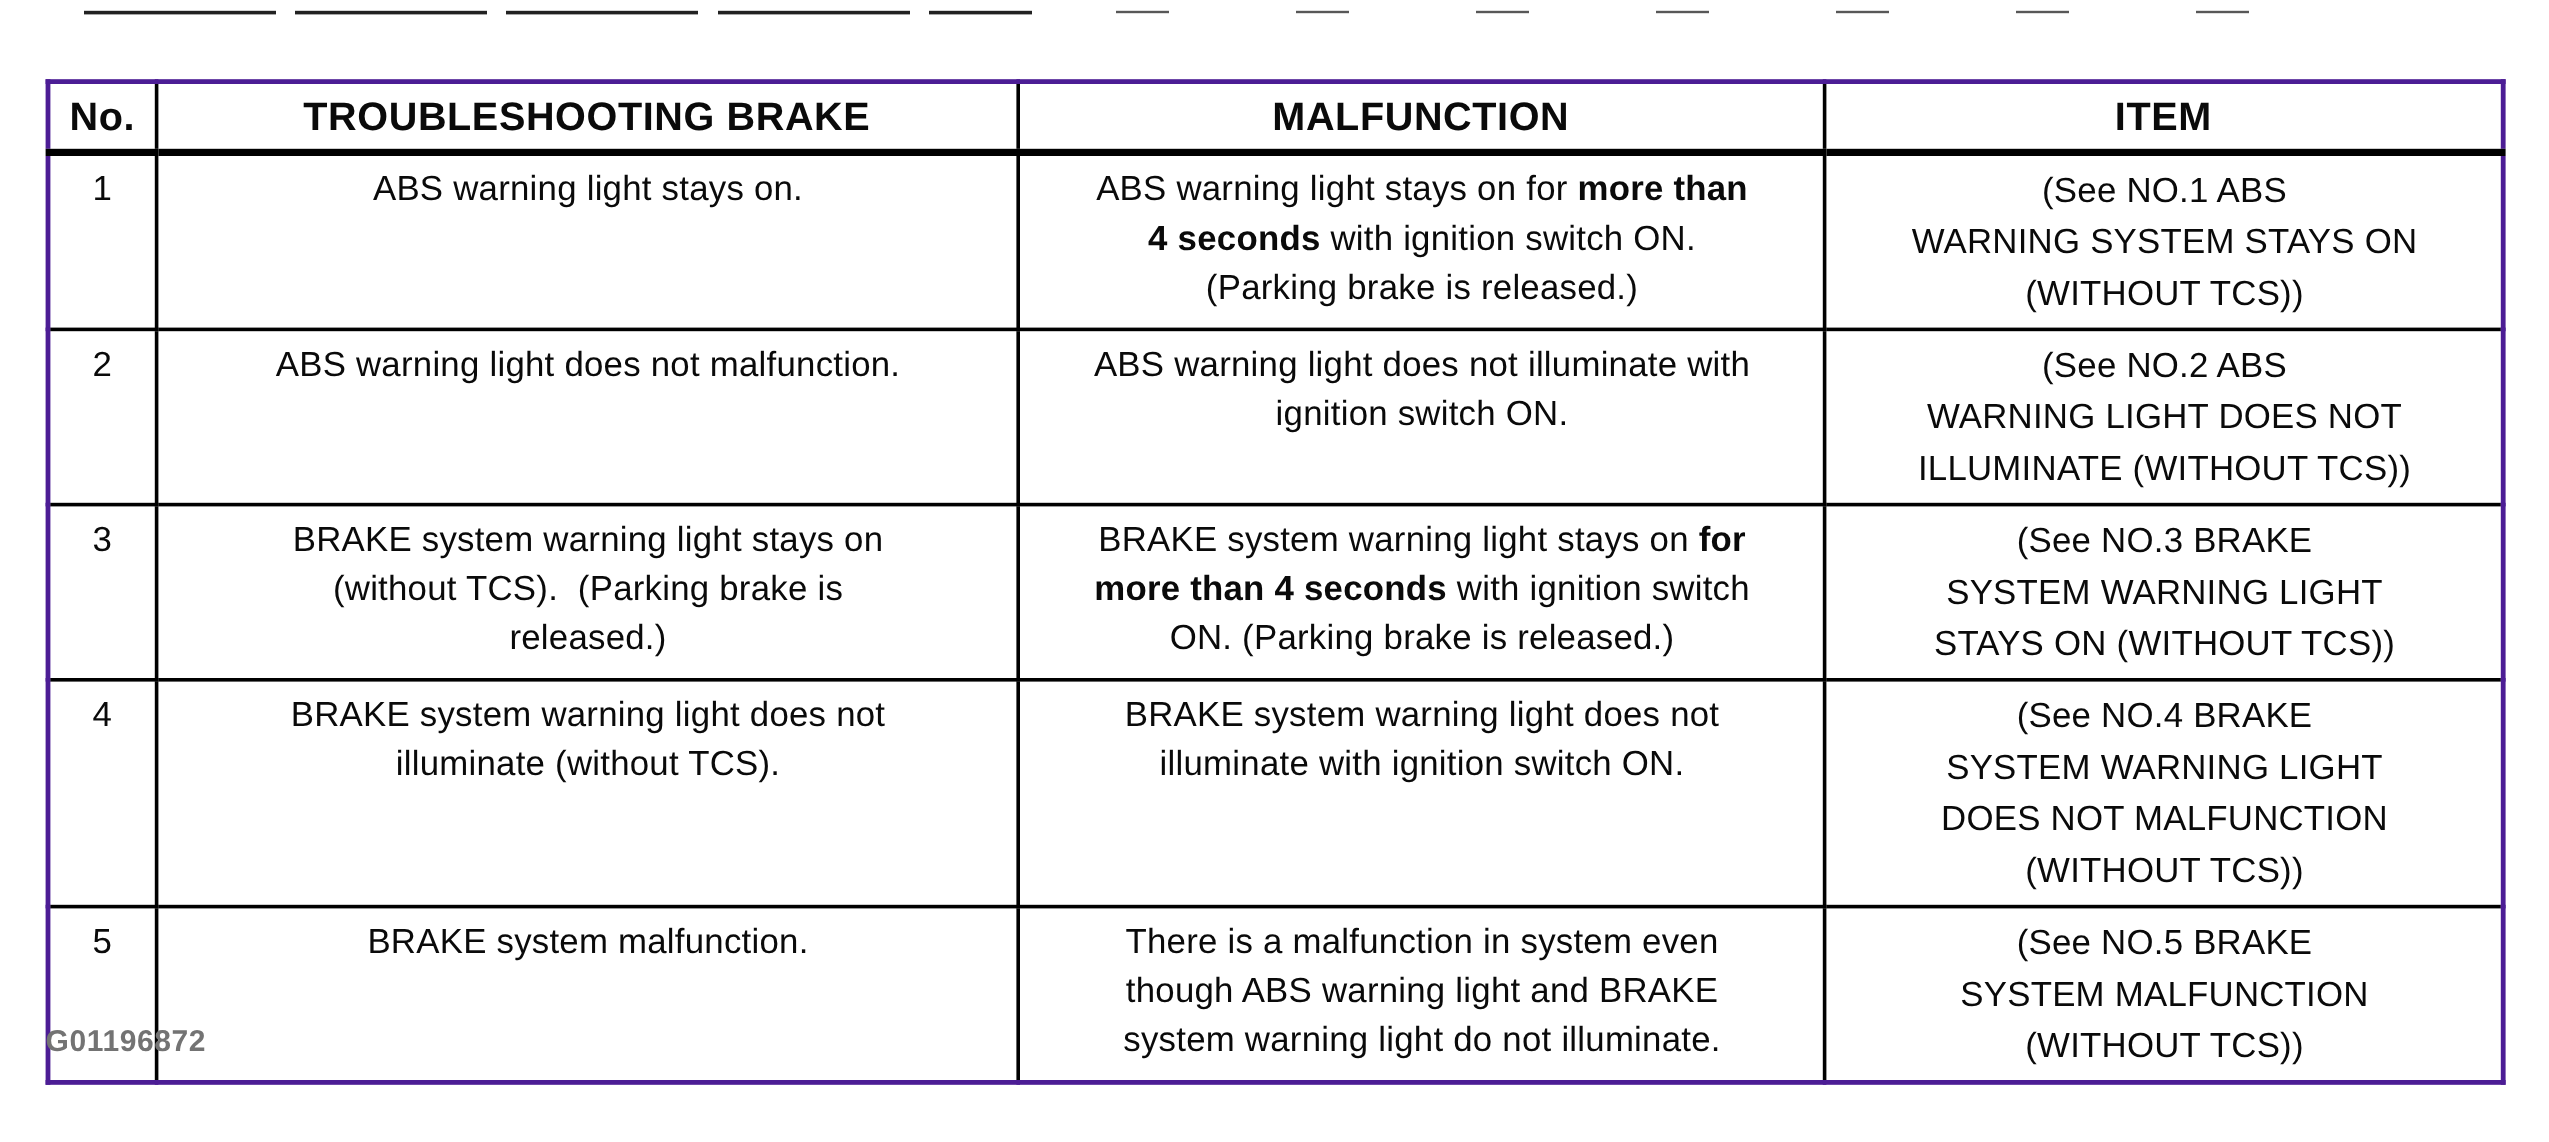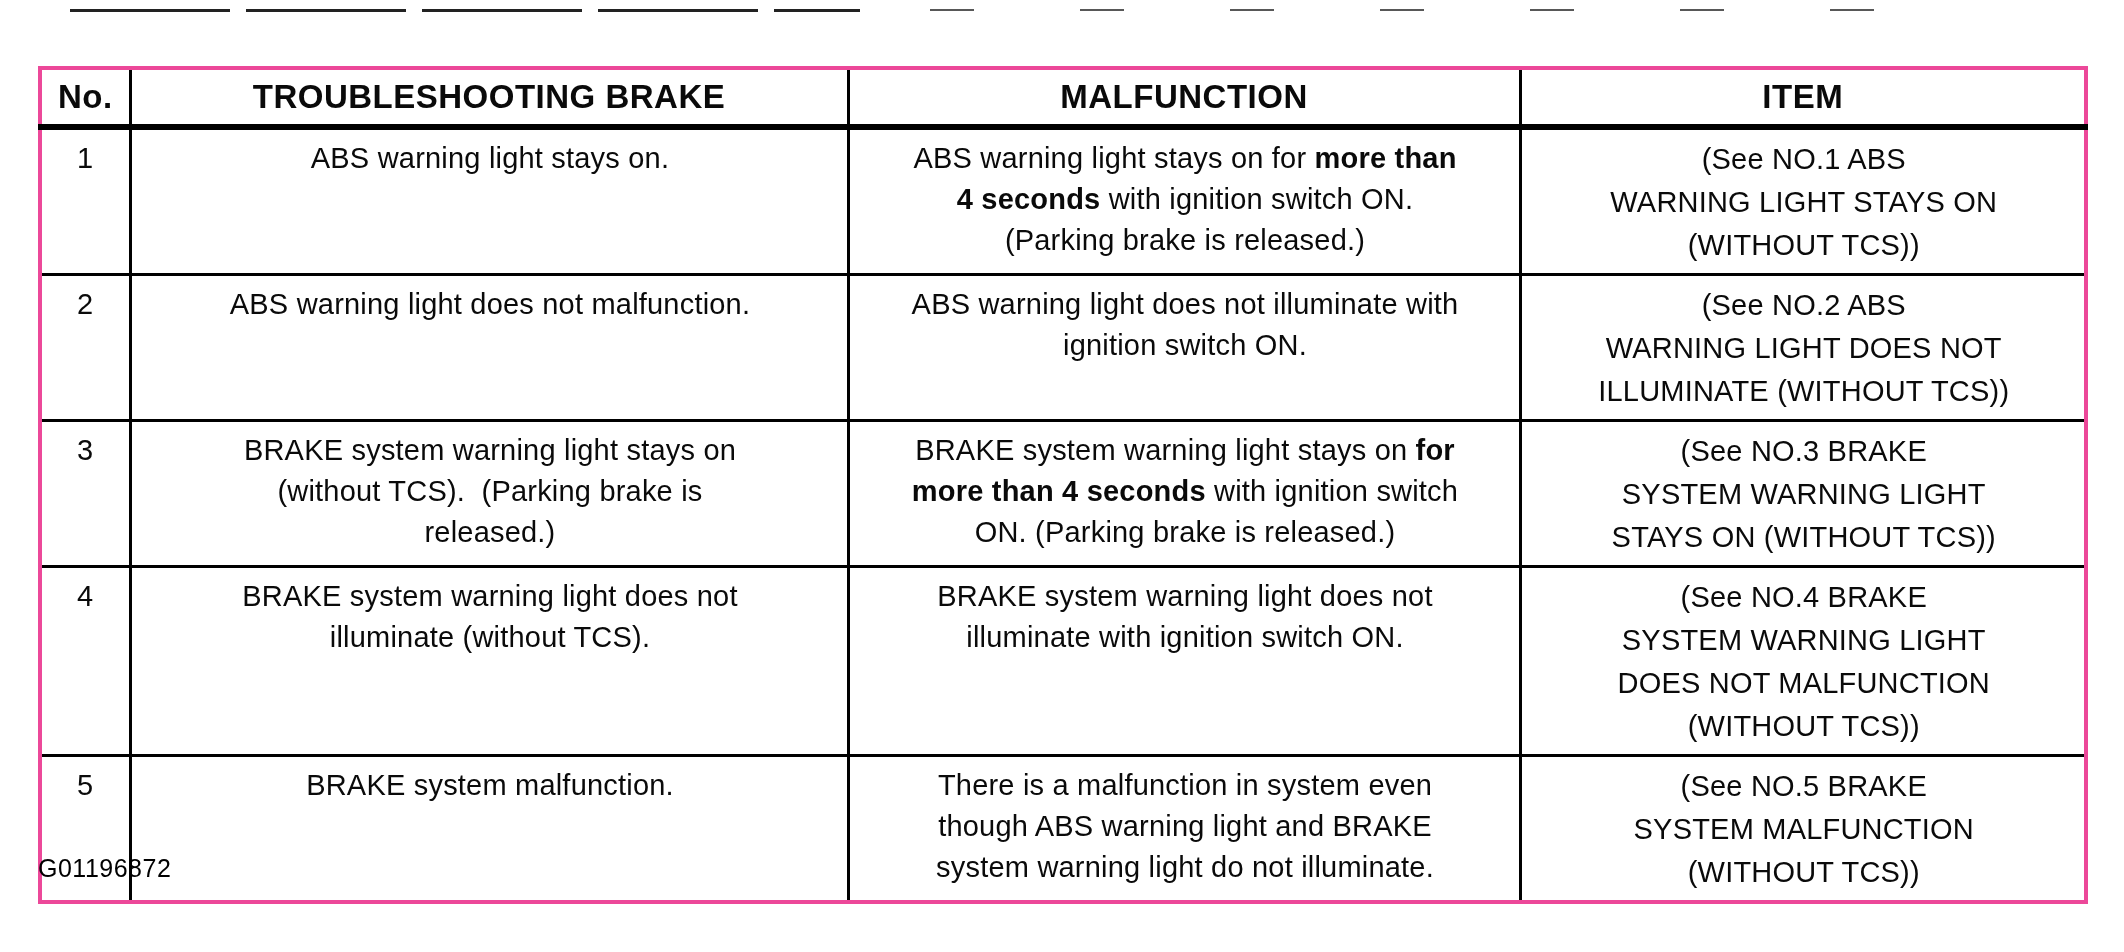--- a/index.html
+++ b/index.html
@@ -19,21 +19,21 @@
     position:absolute;left:38px;top:66px;width:2046px;
     border-collapse:collapse;table-layout:fixed;
     background:#fff;
   }
   col.c-no{width:90px;}
   col.c-item{width:718px;}
   col.c-desc{width:672px;}
   col.c-page{width:566px;}
 
   .ts th,.ts td{border:3px solid #000;}
-  .ts{border:4px solid #ec4899;padding-left:20px;}
+  .ts{border:4px solid #4c1d95;padding-left:20px;}
   .ts th{
     height:52px;border-bottom:6px solid #000;
     font-size:33px;font-weight:bold;letter-spacing:.5px;
     text-align:center;vertical-align:middle;white-space:nowrap;overflow:hidden;
   }
   .ts td{
     vertical-align:top;text-align:center;
     font-size:29px;line-height:41px;letter-spacing:.2px;
     padding:8px 10px 6px 12px;
     white-space:pre-line;
@@ -42,21 +42,21 @@
   .ts td.pg{line-height:43px;}
   tr.r1 td{height:120px;}
   tr.r2 td{height:116px;}
   tr.r3 td{height:120px;}
   tr.r4 td{height:158px;}
   tr.r5 td{height:112px;}
   .ts b{font-weight:bold;}
 
   .figid{
     position:absolute;left:38px;top:854px;
-    font-size:25px;font-weight:normal;letter-spacing:.5px;color:#000000;
+    font-size:25px;font-weight:bold;letter-spacing:.5px;color:#737373;
   }
 </style>
 </head>
 <body>
 
 <div class="artifact artifact-a"></div>
 <div class="artifact artifact-b"></div>
 
 <table class="ts">
   <colgroup>
@@ -74,21 +74,21 @@
     </tr>
   </thead>
   <tbody>
     <tr class="r1">
       <td class="no">1</td>
       <td class="item">ABS warning light stays on.</td>
       <td class="desc"><span>ABS warning light stays on for </span><b>more than
 4 seconds</b><span> with ignition switch ON.
 (Parking brake is released.)</span></td>
       <td class="pg">(See NO.1 ABS
-WARNING LIGHT STAYS ON
+WARNING SYSTEM STAYS ON
 (WITHOUT TCS))</td>
     </tr>
     <tr class="r2">
       <td class="no">2</td>
       <td class="item">ABS warning light does not malfunction.</td>
       <td class="desc"><span>ABS warning light does not illuminate with
 ignition switch ON.</span></td>
       <td class="pg">(See NO.2 ABS
 WARNING LIGHT DOES NOT
 ILLUMINATE (WITHOUT TCS))</td>

